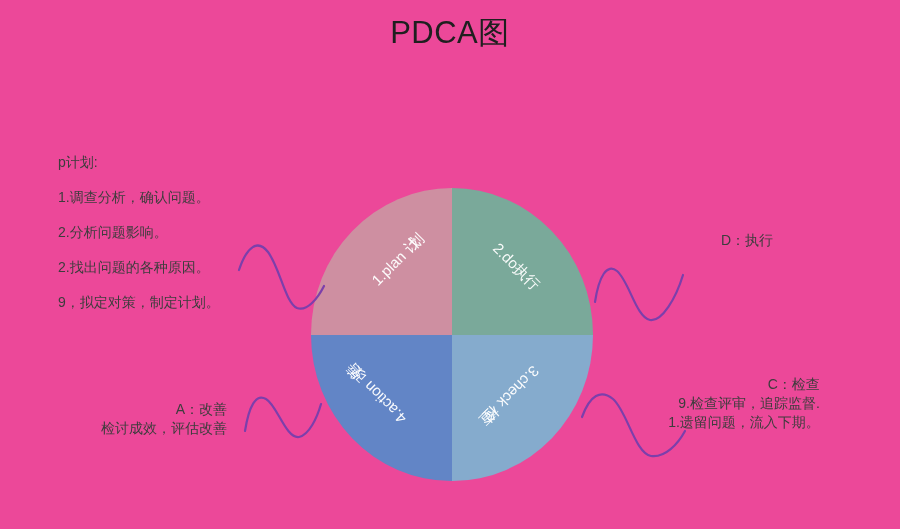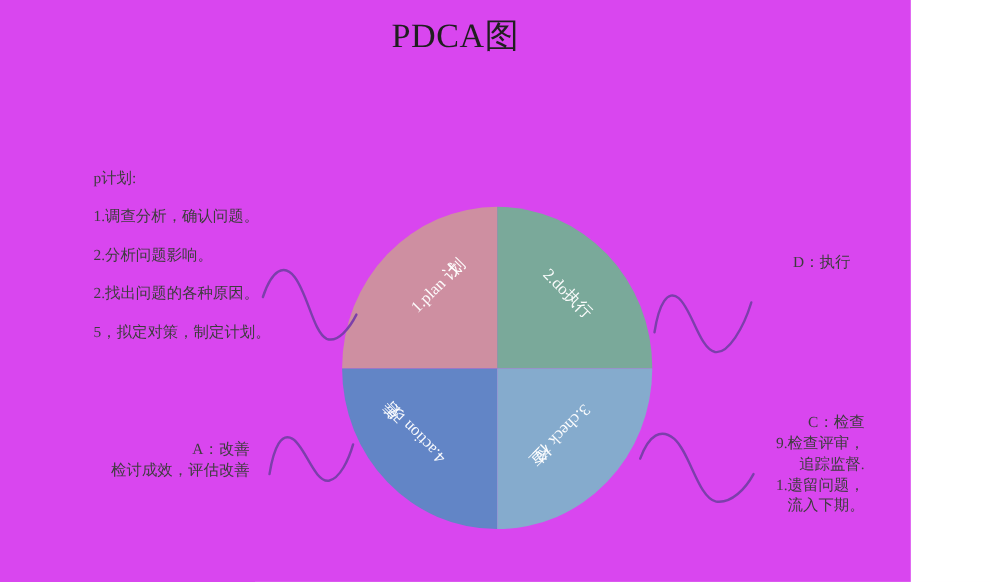--- a/index.html
+++ b/index.html
@@ -1,18 +1,18 @@
 <!DOCTYPE html>
 <html><head>
 <meta charset="utf-8">
 <style>
   html,body{margin:0;padding:0;background:#fff;}
   #stage{
-    position:relative;width:828px;height:529px;background:#d946ef;overflow:hidden;
-    font-family:Liberation Serif, serif;color:#3a3a3a;
+    position:relative;width:900px;height:529px;background:#ec4899;overflow:hidden;
+    font-family:Liberation Sans, sans-serif;color:#3a3a3a;
   }
   .title{
     position:absolute;top:12px;left:0;right:0;text-align:center;
     font-size:31px;font-weight:400;color:#1f1f1f;letter-spacing:0.5px;
   }
   
   .circle{position:absolute;left:311px;top:188px;width:282px;height:293px;}
   .quad{position:absolute;width:50%;height:50%;}
   .q-tl{left:0;top:0;background:#ce8fa1;border-top-left-radius:100%;}
   .q-tr{right:0;top:0;background:#7aa99a;border-top-right-radius:100%;}
@@ -23,21 +23,21 @@
     white-space:nowrap;transform-origin:center;
   }
   .ql-plan  {left:395px;top:263px;transform:translate(-50%,-50%) rotate(-45deg);}
   .ql-do    {left:516px;top:267px;transform:translate(-50%,-50%) rotate(45deg);}
   .ql-action{left:380px;top:396px;transform:translate(-50%,-50%) rotate(-135deg);}
   .ql-check {left:512px;top:392px;transform:translate(-50%,-50%) rotate(135deg);}
   .cjk{display:inline-block;}
   .cjk.overlap{letter-spacing:-0.62em;margin-left:0.05em;}
   
   .note{position:absolute;font-size:14px;color:#3d3d3d;}
-  .note-plan{left:58px;top:145px;line-height:35px;text-align:left;margin-left:27px;}
+  .note-plan{left:58px;top:145px;line-height:35px;text-align:left;}
   .note-do{left:747px;top:230px;transform:translateX(-50%);text-align:right;line-height:20px;}
   .note-check{left:744px;top:375px;transform:translateX(-50%);text-align:right;line-height:19px;}
   .note-action{left:164px;top:400px;transform:translateX(-50%);text-align:right;line-height:19px;}
   
   .wave{position:absolute;}
   .wave path{fill:none;stroke:#7c3fab;stroke-width:2.2;stroke-linecap:round;}
   .w-plan  {left:236px;top:240px;}
   .w-do    {left:592px;top:262px;}
   .w-check {left:578px;top:389px;}
   .w-action{left:241px;top:391px;}
@@ -59,21 +59,21 @@
   <div class="qlabel ql-plan"><span>1.plan </span><span class="cjk overlap">计划</span></div>
   <div class="qlabel ql-do"><span>2.do</span><span class="cjk">执行</span></div>
   <div class="qlabel ql-action"><span>4.action </span><span class="cjk overlap">改善</span></div>
   <div class="qlabel ql-check"><span>3.check </span><span class="cjk overlap">检查</span></div>
 
   <div class="note note-plan">
     <div>p计划:</div>
     <div>1.调查分析，确认问题。</div>
     <div>2.分析问题影响。</div>
     <div>2.找出问题的各种原因。</div>
-    <div>5，拟定对策，制定计划。</div>
+    <div>9，拟定对策，制定计划。</div>
   </div>
 
   <div class="note note-do">
     <div>D：执行</div>
   </div>
 
   <div class="note note-check">
     <div>C：检查</div>
     <div>9.检查评审，追踪监督.</div>
     <div>1.遗留问题，流入下期。</div>

